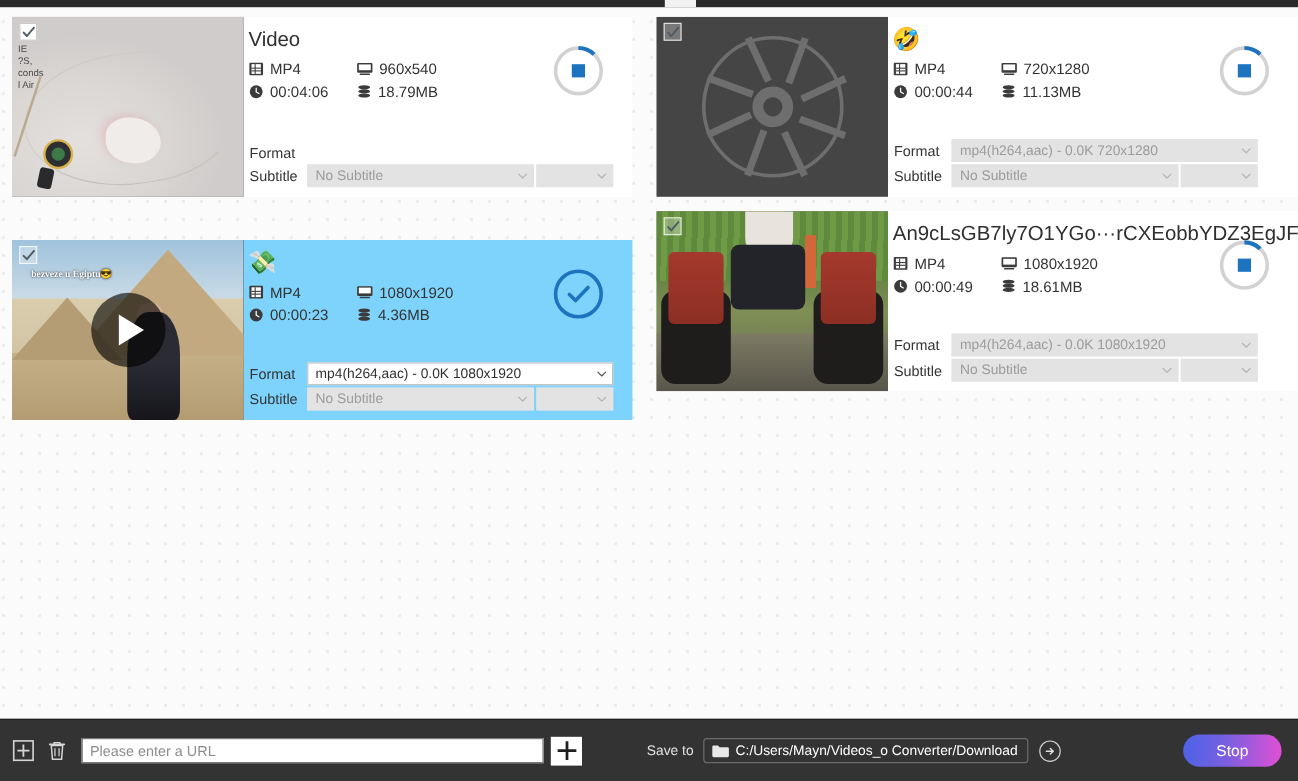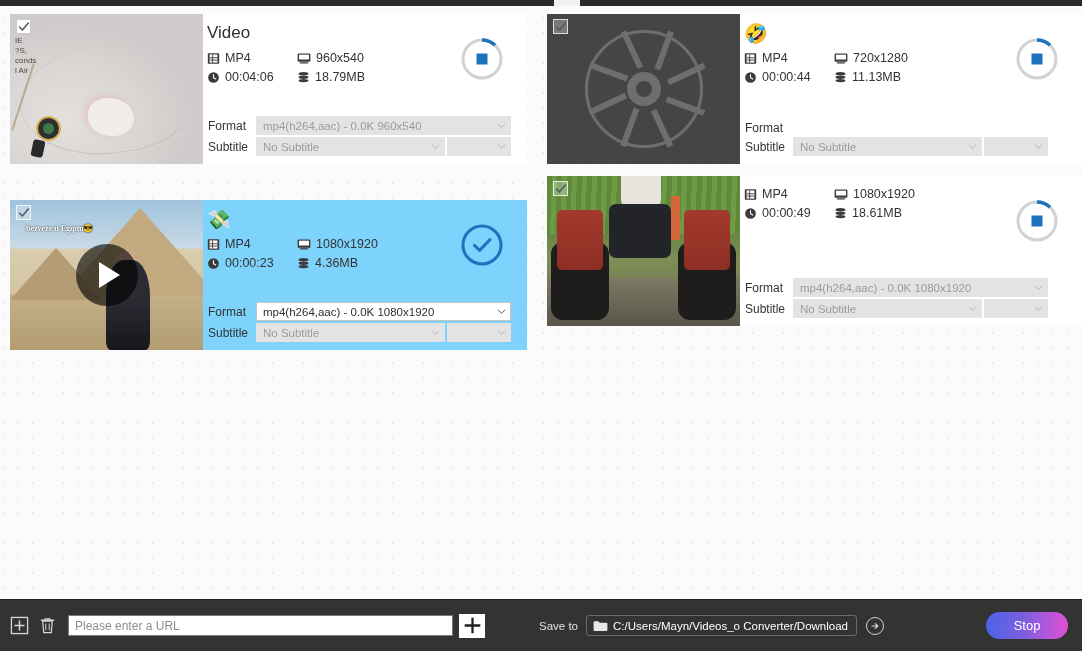--- a/index.html
+++ b/index.html
@@ -234,21 +234,21 @@
   .title.emoji { font-size: 19px; line-height: 26px; }
 
   .meta {
     margin-top: 4px; padding-left: 3px;
     display: grid;
     grid-template-columns: 90px auto;
     row-gap: 5px;
     width: 250px;
   }
   .meta-item {
-    display: flex; align-items: center; gap: 5px;
+    display: flex; align-items: flex-start; gap: 5px;
     font-size: 12.5px; color: #333333;
     white-space: nowrap;
   }
   .meta-item svg { flex: 0 0 auto; display: block; }
 
   
   .prog {
     position: absolute; right: 22px; top: 22px;
     width: 46px; height: 46px;
   }
@@ -423,28 +423,20 @@
             <svg viewBox="0 0 46 46" width="46" height="46">
     <circle cx="23" cy="23" r="19" fill="none" stroke="#d2d2d2" stroke-width="3"></circle>
     <circle cx="23" cy="23" r="19" fill="none" stroke="#1e73be" stroke-width="3.4" stroke-dasharray="14.33 119.38" stroke-linecap="butt" transform="rotate(-90 23 23)"></circle>
     <rect x="17.5" y="17.5" width="11" height="11" fill="#1e73be"></rect>
   </svg>
           </div>
 
         <div class="rows">
           <div class="row">
             <span class="row-label">Format</span>
-            <div class="sel">
-              <span class="txt">mp4(h264,aac) - 0.0K 960x540</span>
-              <span class="caret">
-                  <svg viewBox="0 0 10 10" width="9" height="9">
-    <path d="M1.4 3.4 L5 7 L8.6 3.4" fill="none" stroke="#b3b3b3" stroke-width="1.1" stroke-linecap="round" stroke-linejoin="round"></path>
-  </svg>
-                </span>
-            </div>
           </div>
           <div class="row">
             <span class="row-label">Subtitle</span>
             <div class="sel">
               <span class="txt">No Subtitle</span>
               <span class="caret">
                   <svg viewBox="0 0 10 10" width="9" height="9">
     <path d="M1.4 3.4 L5 7 L8.6 3.4" fill="none" stroke="#b3b3b3" stroke-width="1.1" stroke-linecap="round" stroke-linejoin="round"></path>
   </svg>
                 </span>
@@ -528,20 +520,28 @@
             <svg viewBox="0 0 46 46" width="46" height="46">
     <circle cx="23" cy="23" r="19" fill="none" stroke="#d2d2d2" stroke-width="3"></circle>
     <circle cx="23" cy="23" r="19" fill="none" stroke="#1e73be" stroke-width="3.4" stroke-dasharray="14.33 119.38" stroke-linecap="butt" transform="rotate(-90 23 23)"></circle>
     <rect x="17.5" y="17.5" width="11" height="11" fill="#1e73be"></rect>
   </svg>
           </div>
 
         <div class="rows">
           <div class="row">
             <span class="row-label">Format</span>
+            <div class="sel">
+              <span class="txt">mp4(h264,aac) - 0.0K 720x1280</span>
+              <span class="caret">
+                  <svg viewBox="0 0 10 10" width="9" height="9">
+    <path d="M1.4 3.4 L5 7 L8.6 3.4" fill="none" stroke="#b3b3b3" stroke-width="1.1" stroke-linecap="round" stroke-linejoin="round"></path>
+  </svg>
+                </span>
+            </div>
           </div>
           <div class="row">
             <span class="row-label">Subtitle</span>
             <div class="sel">
               <span class="txt">No Subtitle</span>
               <span class="caret">
                   <svg viewBox="0 0 10 10" width="9" height="9">
     <path d="M1.4 3.4 L5 7 L8.6 3.4" fill="none" stroke="#b3b3b3" stroke-width="1.1" stroke-linecap="round" stroke-linejoin="round"></path>
   </svg>
                 </span>
@@ -678,20 +678,21 @@
         </div>
         <div class="thumb-checkbox on-dark">
           <svg viewBox="0 0 12 12">
     <path d="M1.7 6.2 L4.4 9 L10.3 2.1" fill="none" stroke="#4f5b66" stroke-width="1.6" stroke-linecap="round" stroke-linejoin="round"></path>
   </svg>
         </div>
 
       </div>
 
       <div class="info">
+        <div class="title">An9cLsGB7ly7O1YGo···rCXEobbYDZ3EgJF</div>
 
         <div class="meta">
           <div class="meta-item">
             <svg viewBox="0 0 16 16" width="13" height="13">
     <rect x="1" y="1.5" width="14" height="13" rx="1" fill="#3b3b3b"></rect>
     <rect x="3.2" y="3" width="9.6" height="10" fill="#ffffff"></rect>
     <rect x="3.2" y="6.6" width="9.6" height="1.1" fill="#3b3b3b"></rect>
     <rect x="3.2" y="9.4" width="9.6" height="1.1" fill="#3b3b3b"></rect>
     <rect x="6.4" y="3" width="1.1" height="10" fill="#3b3b3b"></rect>
   </svg>

